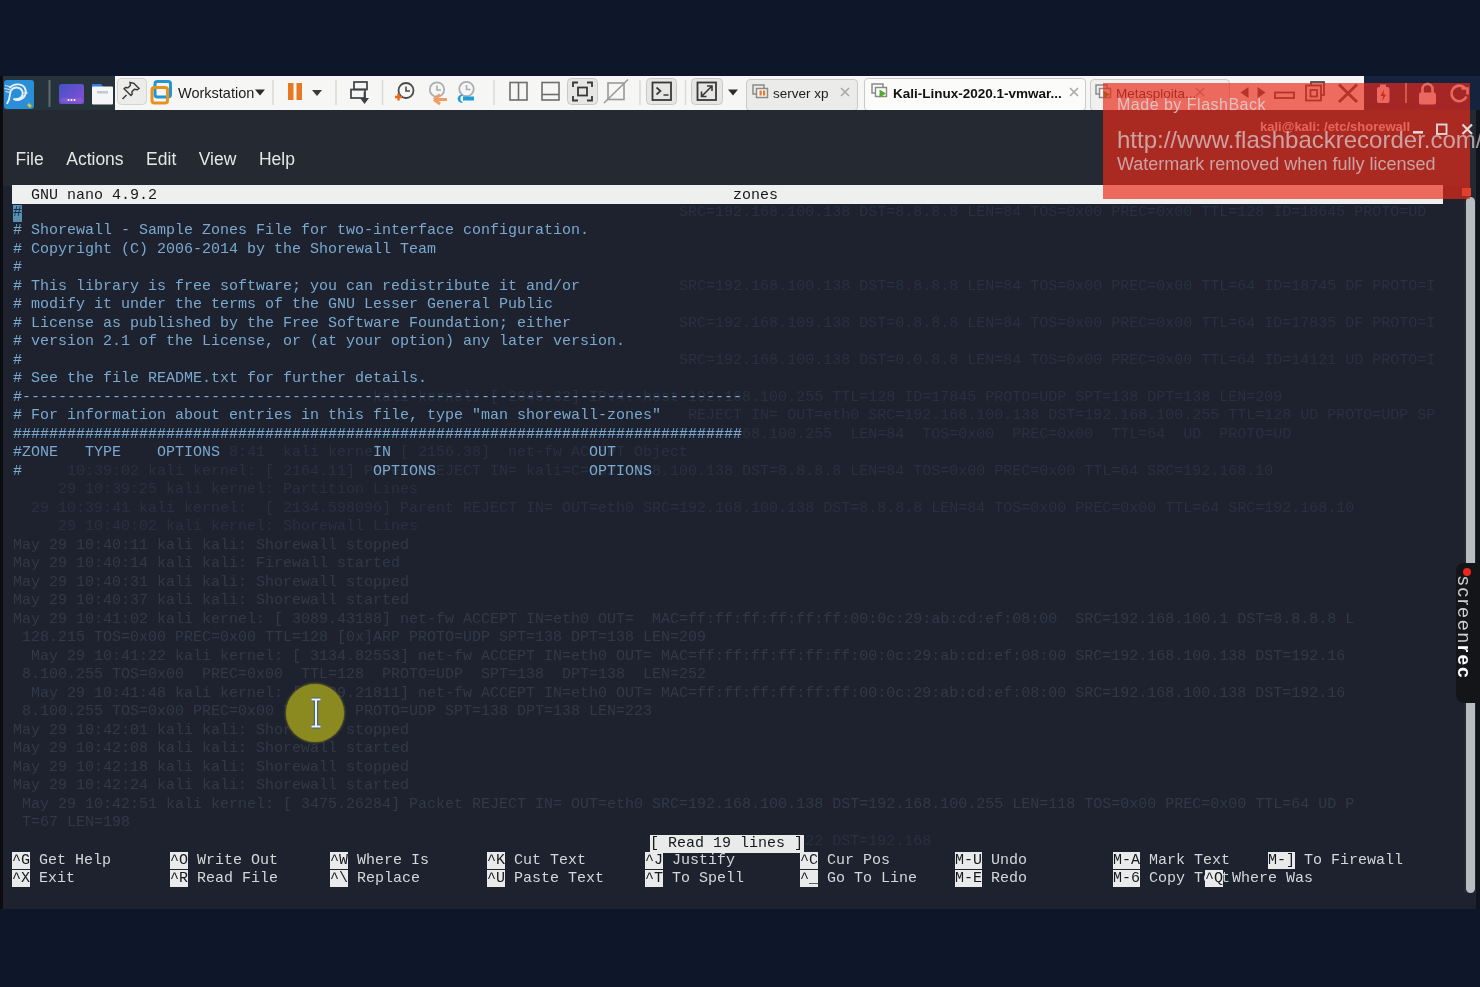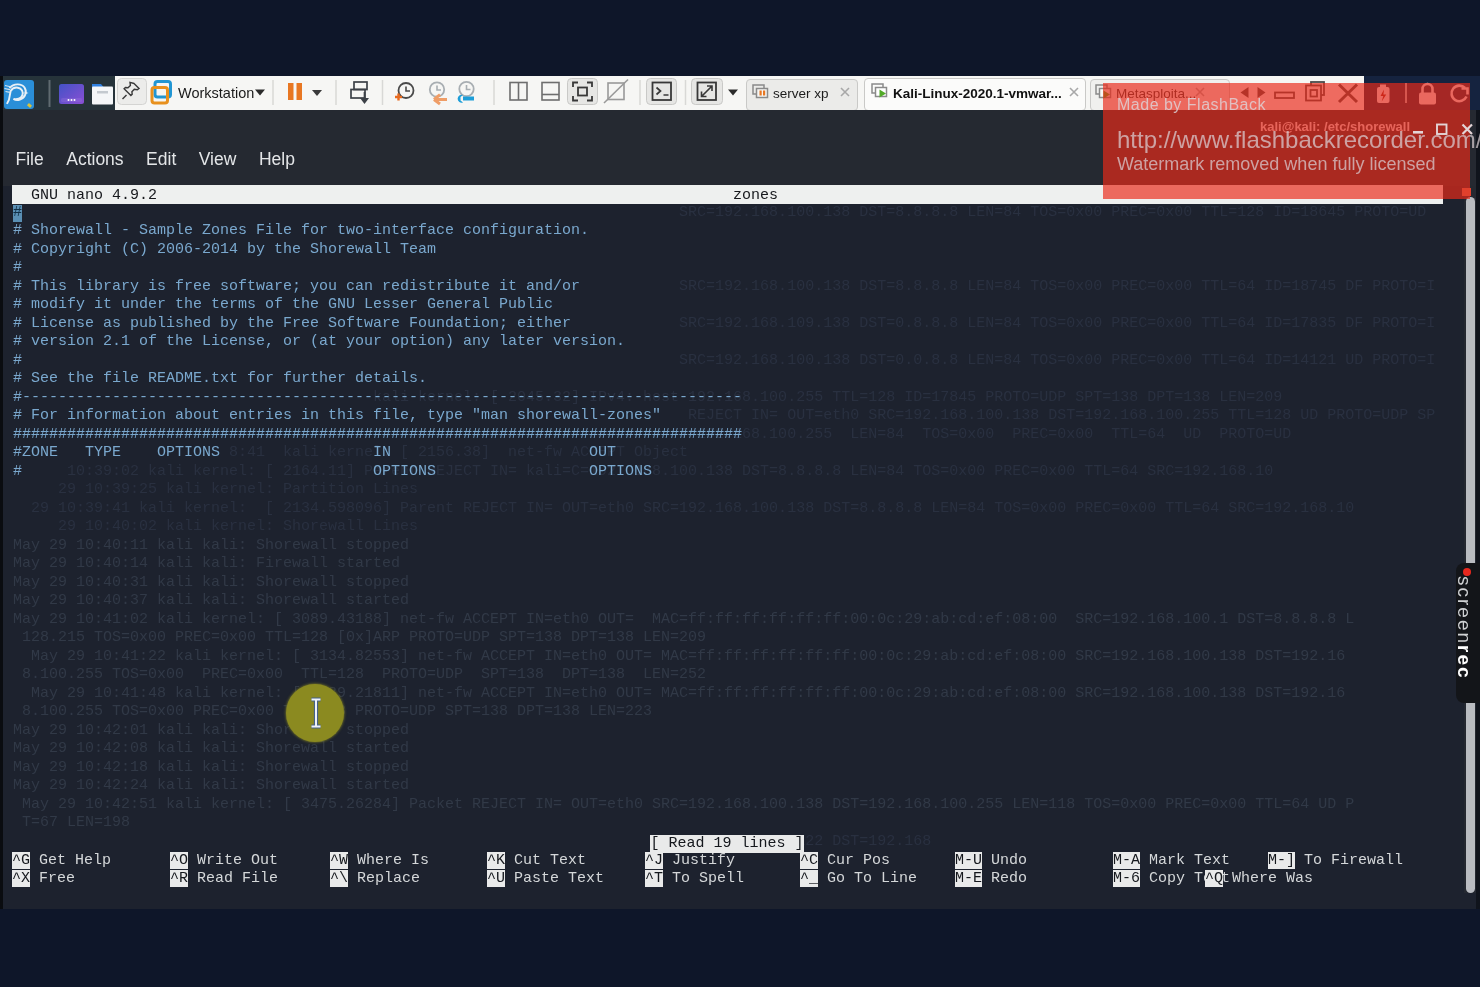--- a/index.html
+++ b/index.html
@@ -18,21 +18,21 @@
   #tmenu span{margin-right:22.5px}
   #nanobar{left:12px;top:185px;width:1431px;height:18.5px;background:#eef0ef}
   #nanoleft{left:31px;top:187px;font-size:15px;color:#16181c}
   #nanomid{left:733px;top:187px;font-size:15px;color:#16181c}
   
   #ghost{left:13px;top:203.6px;font-size:15px;line-height:18.5px;margin:0;color:#293040}
   #ghost b{color:#313947;font-weight:normal}
   #content{left:13px;top:203.6px;font-size:15px;line-height:18.5px;margin:0;color:#7aa8ce}
   #content .w{color:#e2e4e6}
   #cursor{left:13px;top:204.6px;width:9px;height:17px;background:#5a8fb4}
-  #readmsg{left:650px;top:834.6px;width:154px;height:18px;background:#e9eaea;color:#15181d;font-size:15px;line-height:18px;text-align:center}
+  #readmsg{left:650px;top:834.6px;width:154px;height:18px;background:#e9eaea;color:#15181d;font-size:15px;line-height:18px;text-align:left}
   .hrow{position:absolute;left:0;width:1480px;font-size:15px;line-height:18.5px}
   .hrow .g{position:absolute;white-space:pre}
   .hrow .k{background:#e9eaea;color:#15181d}
   .hrow .d{color:#d4d7d9}
   
   #sbtrack{left:1464px;top:186px;width:12px;height:707px;background:#242830}
   #sbthumb{left:1465.5px;top:197px;width:9px;height:696px;background:#b9bcc1;border-radius:4.5px}
   
   #wm{left:1103px;top:83px;width:367px;height:116px;background:rgba(235,42,25,0.68)}
   #wm1{left:1117px;top:96px;font-size:16px;color:rgba(222,216,222,0.78);letter-spacing:0.5px}
@@ -116,21 +116,21 @@
     <span class="g" style="left:170px"><span class="k">^O</span>&nbsp;<span class="d">Write Out</span></span>
     <span class="g" style="left:330px"><span class="k">^W</span>&nbsp;<span class="d">Where Is</span></span>
     <span class="g" style="left:487px"><span class="k">^K</span>&nbsp;<span class="d">Cut Text</span></span>
     <span class="g" style="left:645px"><span class="k">^J</span>&nbsp;<span class="d">Justify</span></span>
     <span class="g" style="left:800px"><span class="k">^C</span>&nbsp;<span class="d">Cur Pos</span></span>
     <span class="g" style="left:955px"><span class="k">M-U</span>&nbsp;<span class="d">Undo</span></span>
     <span class="g" style="left:1113px"><span class="k">M-A</span>&nbsp;<span class="d">Mark Text</span></span>
     <span class="g" style="left:1268px"><span class="k">M-]</span>&nbsp;<span class="d">To Firewall</span></span>
   </div>
   <div class="hrow mono" id="hrow2" style="top:870.1px">
-    <span class="g" style="left:12px"><span class="k">^X</span>&nbsp;<span class="d">Free</span></span>
+    <span class="g" style="left:12px"><span class="k">^X</span>&nbsp;<span class="d">Exit</span></span>
     <span class="g" style="left:170px"><span class="k">^R</span>&nbsp;<span class="d">Read File</span></span>
     <span class="g" style="left:330px"><span class="k">^\</span>&nbsp;<span class="d">Replace</span></span>
     <span class="g" style="left:487px"><span class="k">^U</span>&nbsp;<span class="d">Paste Text</span></span>
     <span class="g" style="left:645px"><span class="k">^T</span>&nbsp;<span class="d">To Spell</span></span>
     <span class="g" style="left:800px"><span class="k">^_</span>&nbsp;<span class="d">Go To Line</span></span>
     <span class="g" style="left:955px"><span class="k">M-E</span>&nbsp;<span class="d">Redo</span></span>
     <span class="g" style="left:1113px"><span class="k">M-6</span>&nbsp;<span class="d">Copy Text</span></span>
     <span class="g" style="left:1205px"><span class="k">^Q</span>&nbsp;<span class="d">Where Was</span></span>
   </div>
 

